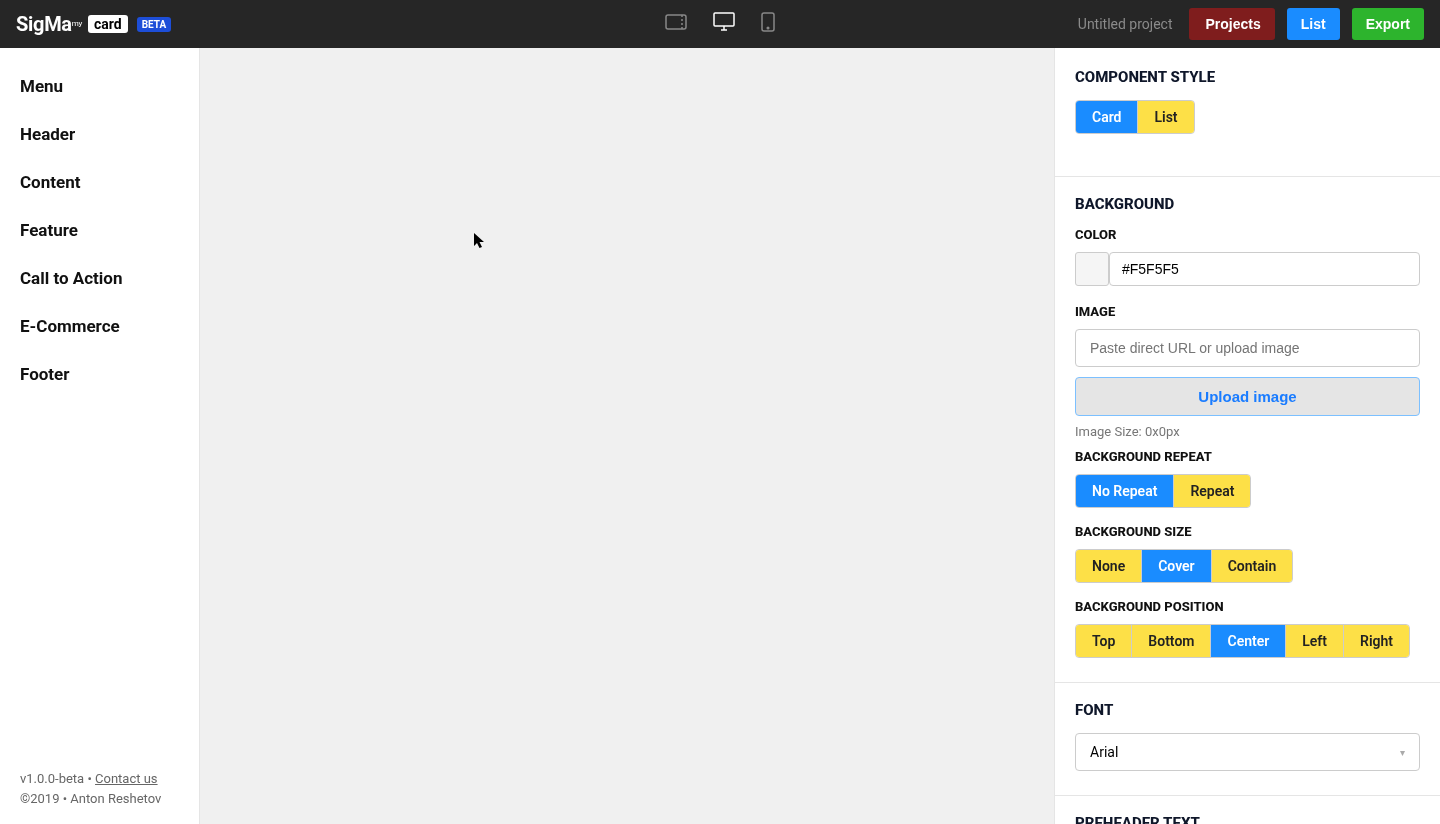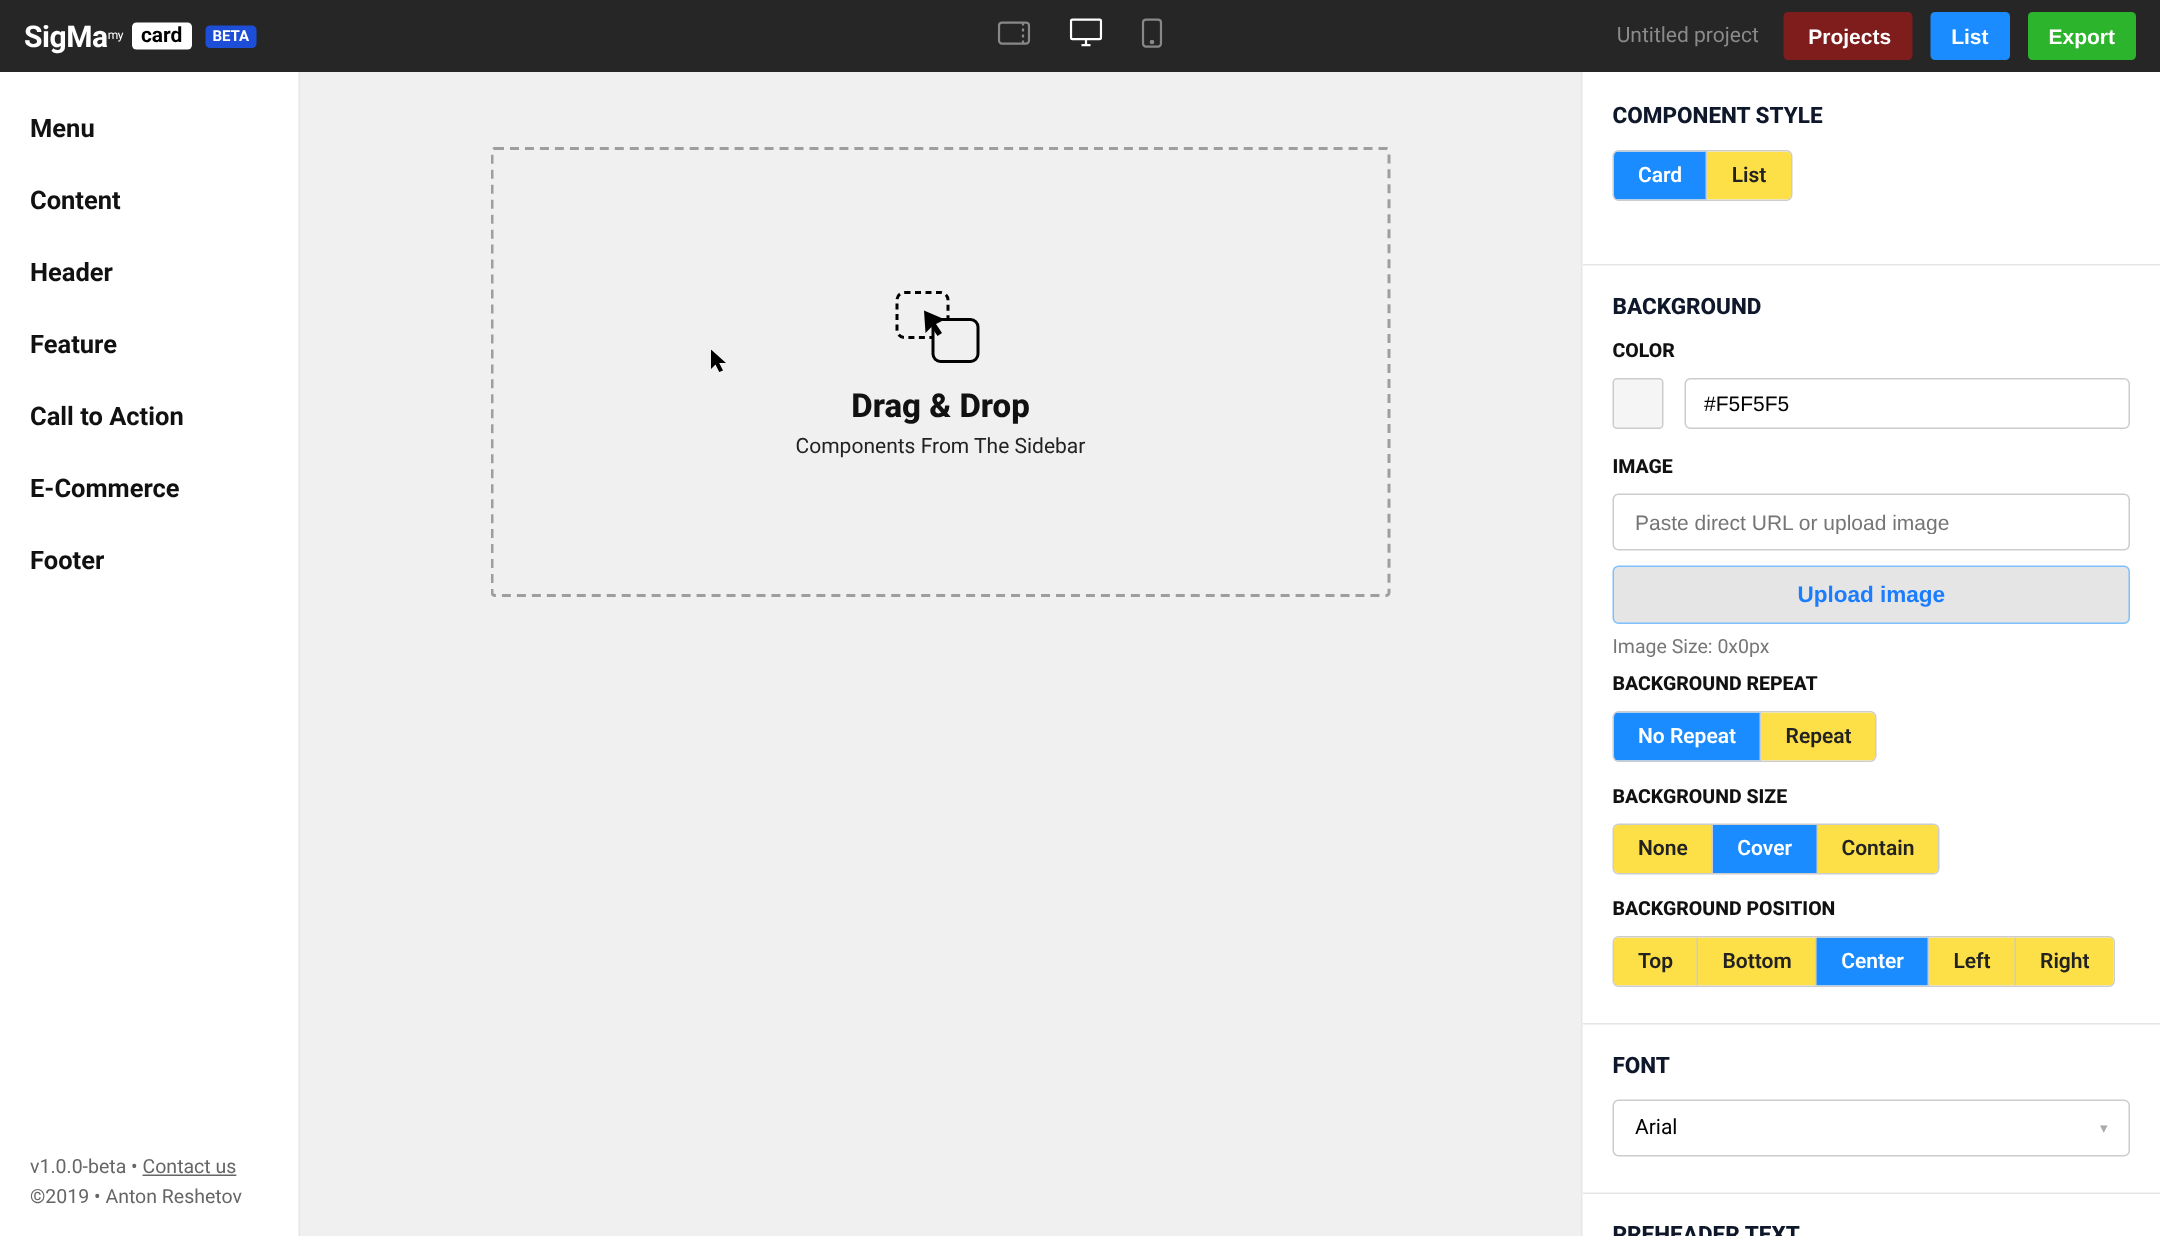--- a/index.html
+++ b/index.html
@@ -202,21 +202,20 @@
 .sub-label {
   font-size: 13px;
   font-weight: 800;
   color: #111;
   text-transform: uppercase;
   margin-bottom: 10px;
   margin-top: 4px;
 }
 .color-row {
   display: flex;
-  gap: 14px;
   margin-bottom: 18px;
 }
 .color-swatch {
   width: 34px;
   height: 34px;
   border: 1px solid #ccc;
   border-radius: 3px;
   background: #f5f5f5;
   cursor: pointer;
   padding: 3px;
@@ -320,47 +319,36 @@
     <button class="btn btn-blue">List</button>
     <button class="btn btn-green">Export</button>
   </div>
 </div>
 
 <div class="main">
 
   <div class="sidebar">
     <div class="sidebar-items">
       <div class="sidebar-item">Menu</div>
+      <div class="sidebar-item">Header</div>
       <div class="sidebar-item">Content</div>
-      <div class="sidebar-item">Header</div>
       <div class="sidebar-item">Feature</div>
       <div class="sidebar-item">Call to Action</div>
       <div class="sidebar-item">E-Commerce</div>
       <div class="sidebar-item">Footer</div>
     </div>
     <div class="sidebar-footer">
       <div>
         <span>v1.0.0-beta</span><span> • </span><a href="#">Contact us</a>
       </div>
       <div>©2019 • Anton Reshetov</div>
     </div>
   </div>
 
   <div class="canvas">
-    <div class="dropzone">
-      <div class="drop-icon">
-        <svg width="66" height="54" viewBox="0 0 66 54" fill="none" stroke="#000" stroke-width="2">
-          <rect x="4" y="4" width="34" height="30" rx="5" stroke-dasharray="4 3"></rect>
-          <rect x="28" y="22" width="30" height="28" rx="5" fill="#f0f0f0"></rect>
-          <path d="M22 16 L36 22 L30 25 L34 31 L31 33 L27 27 L23 31 Z" fill="#000" stroke="none"></path>
-        </svg>
-      </div>
-      <div class="drop-title">Drag &amp; Drop</div>
-      <div class="drop-sub">Components From The Sidebar</div>
-    </div>
     <div class="cursor">
       <svg width="12" height="16" viewBox="0 0 12 16">
           <path d="M0 0 L0 13 L3 10 L5.5 15 L8 14 L5.5 9 L10 9 Z" fill="#000"></path>
         </svg>
     </div>
   </div>
 
   <div class="panel">
 
     <div class="panel-section-title">COMPONENT STYLE</div>

